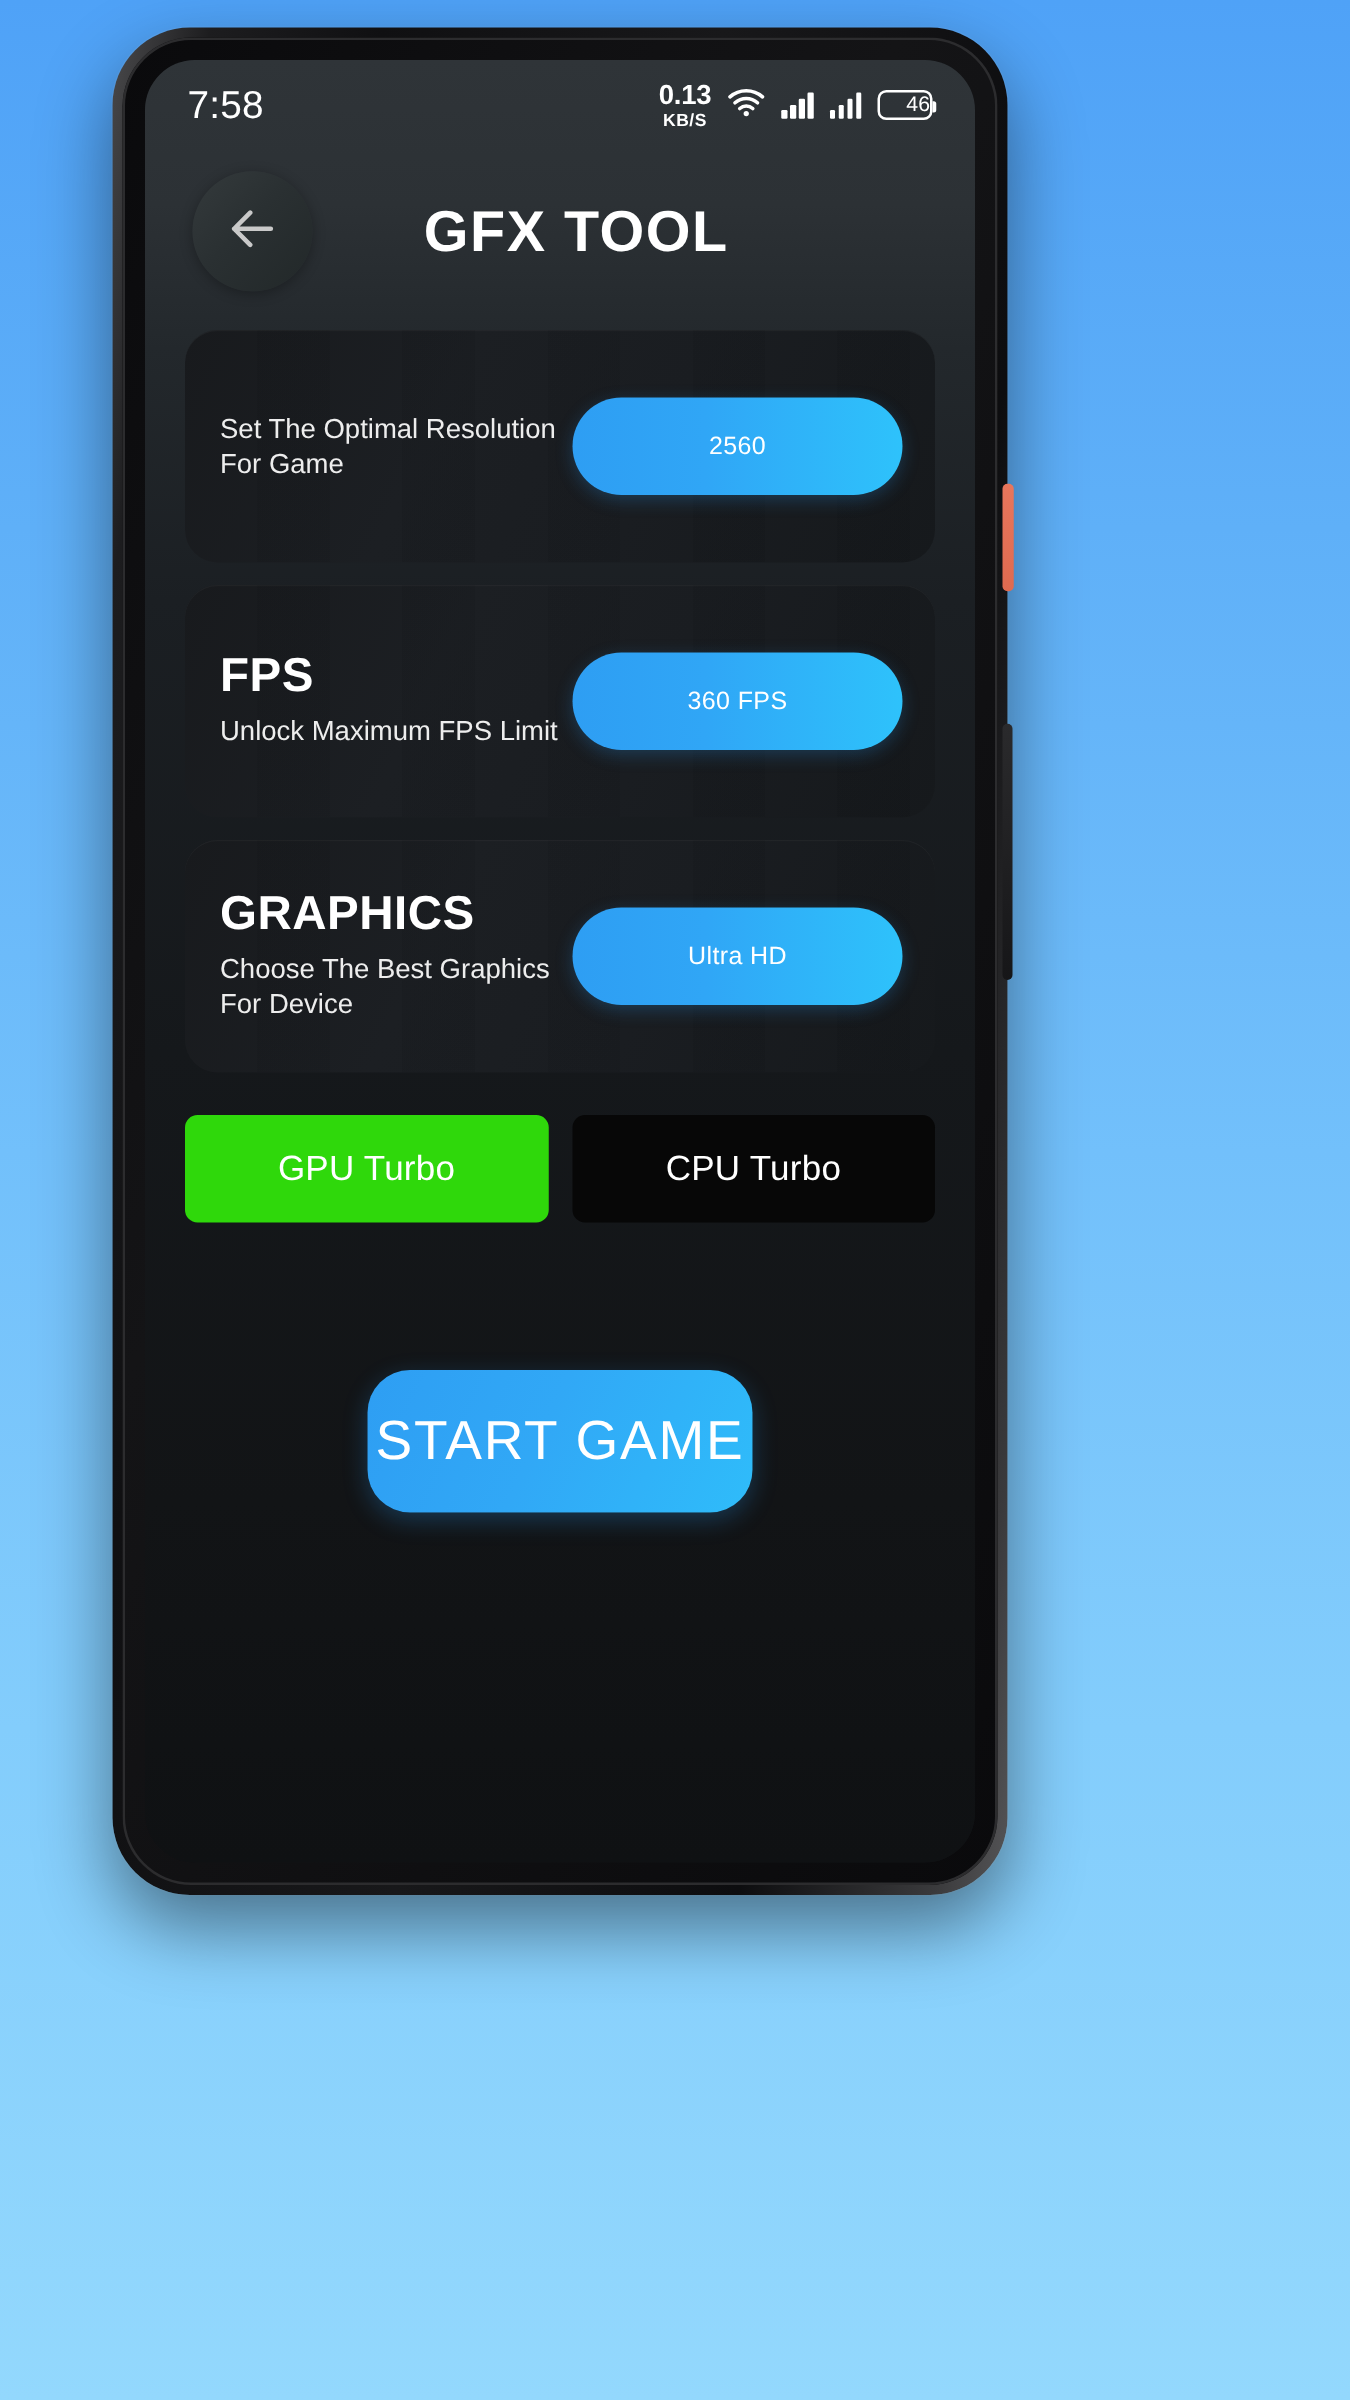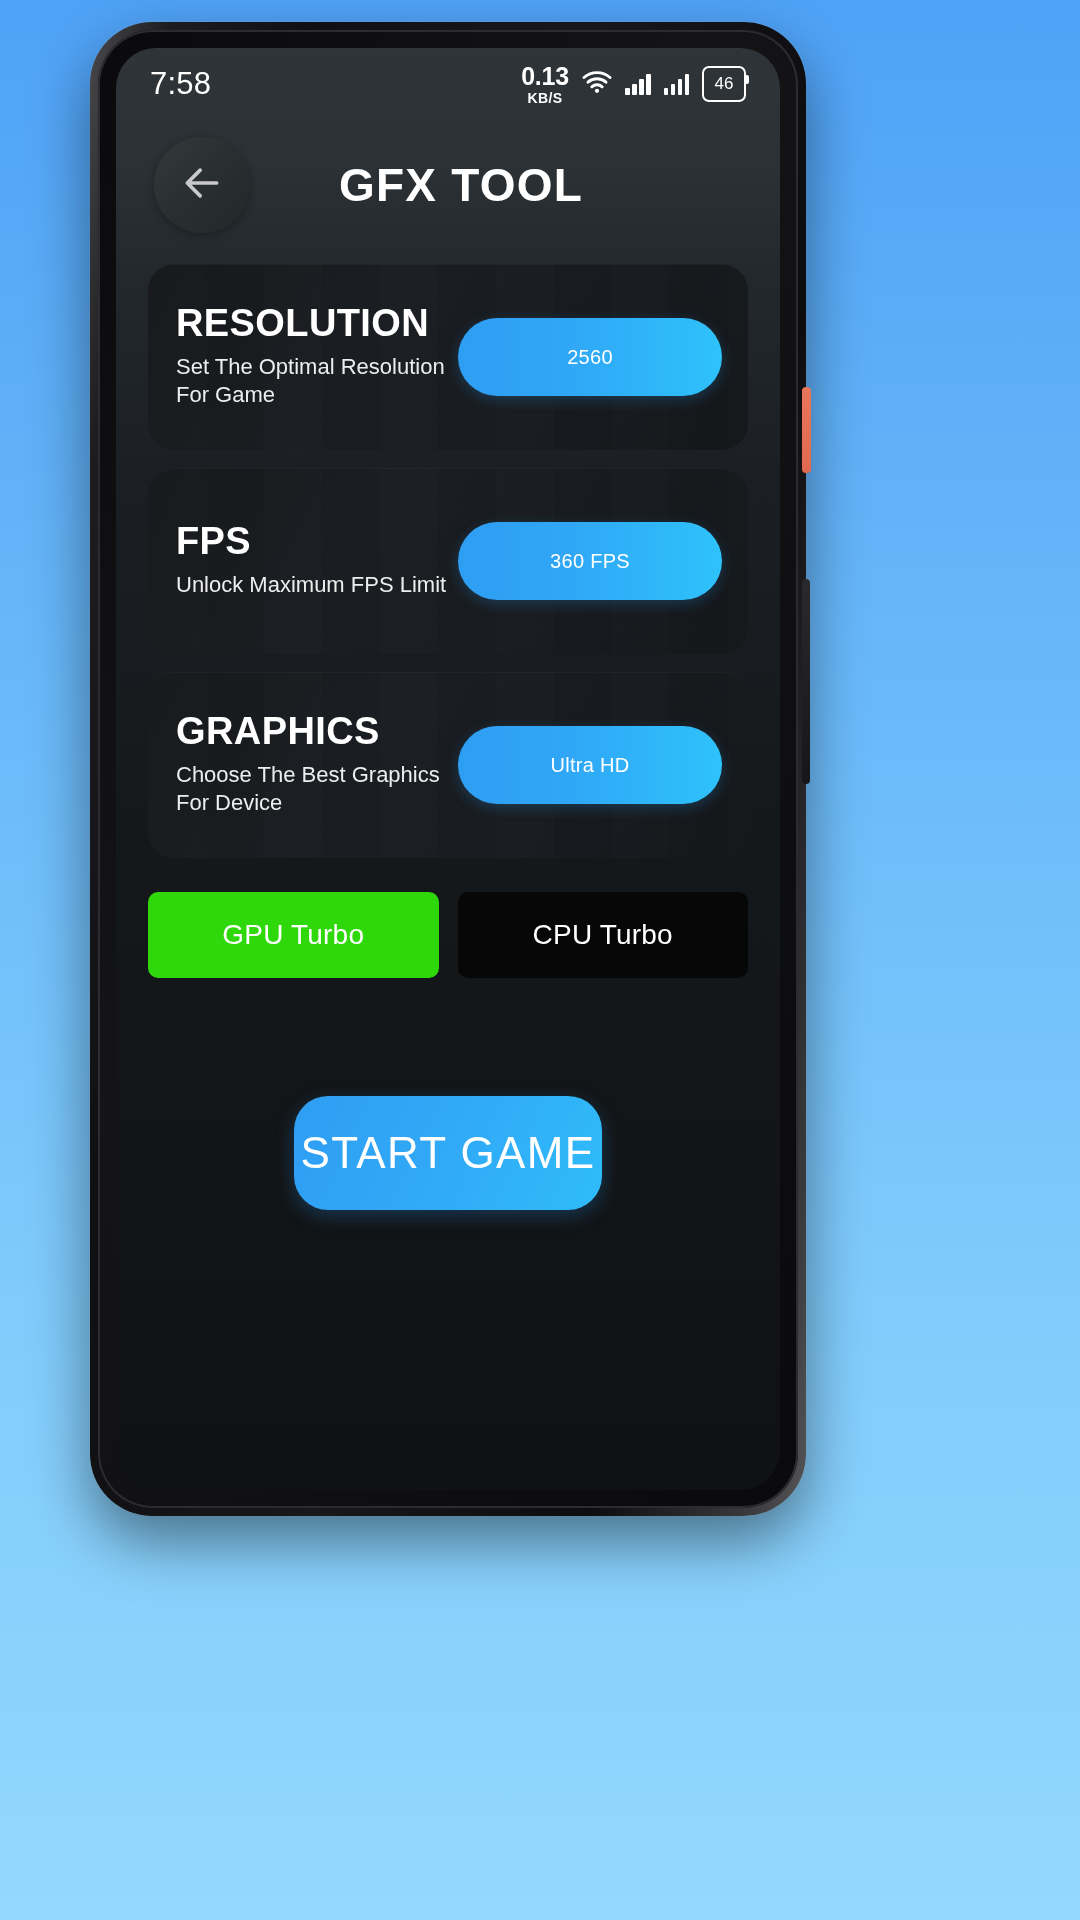--- a/index.html
+++ b/index.html
@@ -71,31 +71,31 @@
 
   
   #status-bar{
     position:relative; height:72px; display:flex; align-items:center;
     justify-content:space-between; padding:0 34px;
     color:#ffffff;
   }
   #status-time{ font-size:31px; font-weight:400; letter-spacing:.2px; }
   #status-right{ display:flex; align-items:center; gap:13px; }
   #net-speed{ display:flex; flex-direction:column; align-items:center; line-height:1; }
-  #net-speed .rate{ font-size:25px; font-weight:700; letter-spacing:-.2px;text-align:center;}
+  #net-speed .rate{ font-size:22px; font-weight:700; letter-spacing:-.2px;text-align:center;}
   #net-speed .unit{ font-size:14px; font-weight:700; letter-spacing:.4px; margin-top:2px;}
   .bars{ display:flex; align-items:flex-end; gap:2.5px; height:22px; }
   .bars i{ display:block; width:4.5px; background:#fff; border-radius:1px; }
   .bars i:nth-child(1){height:7px}
   .bars i:nth-child(2){height:11px}
   .bars i:nth-child(3){height:16px}
   .bars i:nth-child(4){height:21px}
   #battery{
-    position:relative; display:flex; align-items:center; justify-content:center;
-    width:44px; height:36px; border:2.4px solid #fff; border-radius:7px;
+    position:relative; display:flex; align-items:center; justify-content:flex-end;
+    width:44px; height:24px; border:2.4px solid #fff; border-radius:7px;
     font-size:17px; font-weight:500;
   }
   #battery:after{
     content:""; position:absolute; right:-5px; top:7px; width:3px; height:9px;
     background:#fff; border-radius:0 2px 2px 0;
   }
 
   
   #app-header{
     position:relative; height:130px; display:flex; align-items:center; padding:0 38px;
@@ -229,21 +229,20 @@
             </svg>
           </span>
         </div>
         <div id="page-title">GFX TOOL</div>
       </div>
 
       <div id="cards">
 
         <div class="setting-card">
           <div class="card-text">
-            <div class="card-title">RESOLUTION</div>
             <div class="card-sub">Set The Optimal Resolution For Game</div>
           </div>
           <div class="value-pill">2560</div>
         </div>
 
         <div class="setting-card">
           <div class="card-text">
             <div class="card-title">FPS</div>
             <div class="card-sub">Unlock Maximum FPS Limit</div>
           </div>

